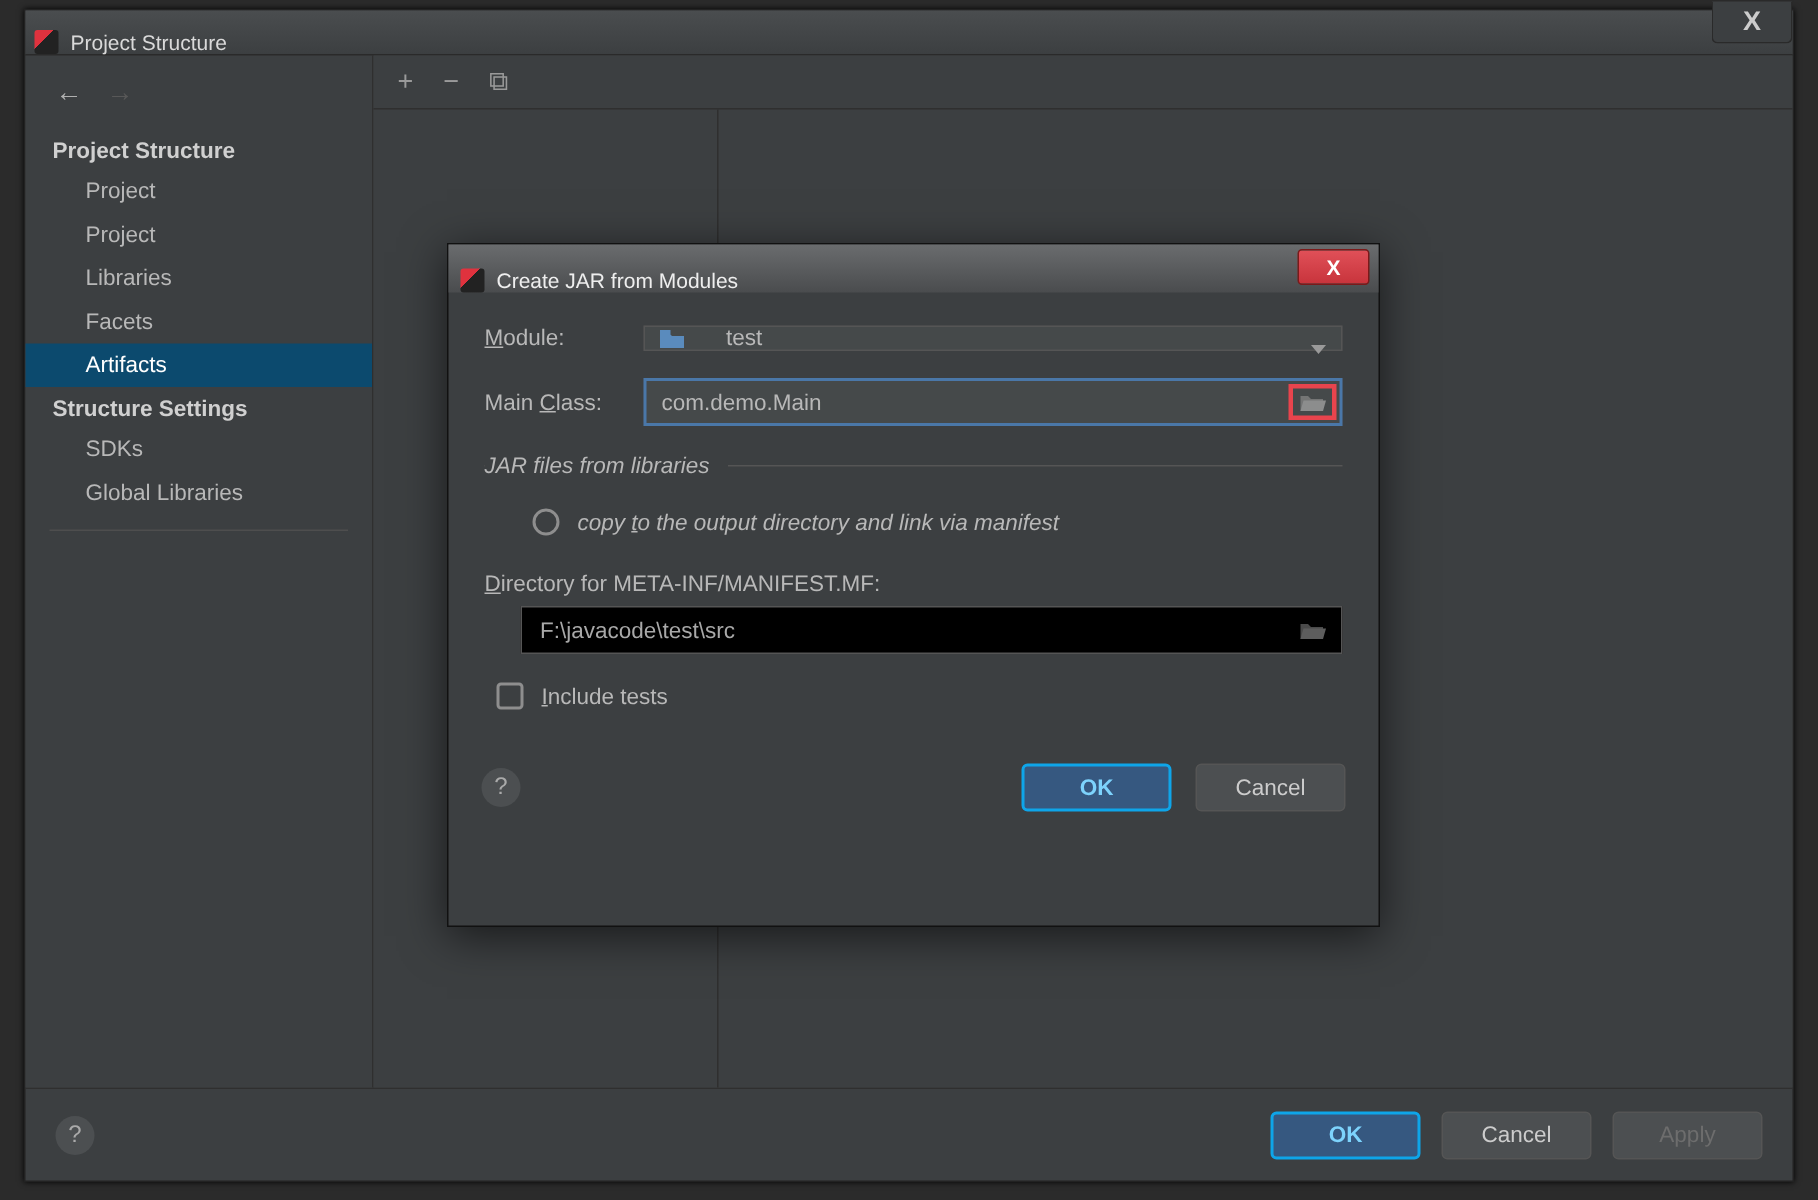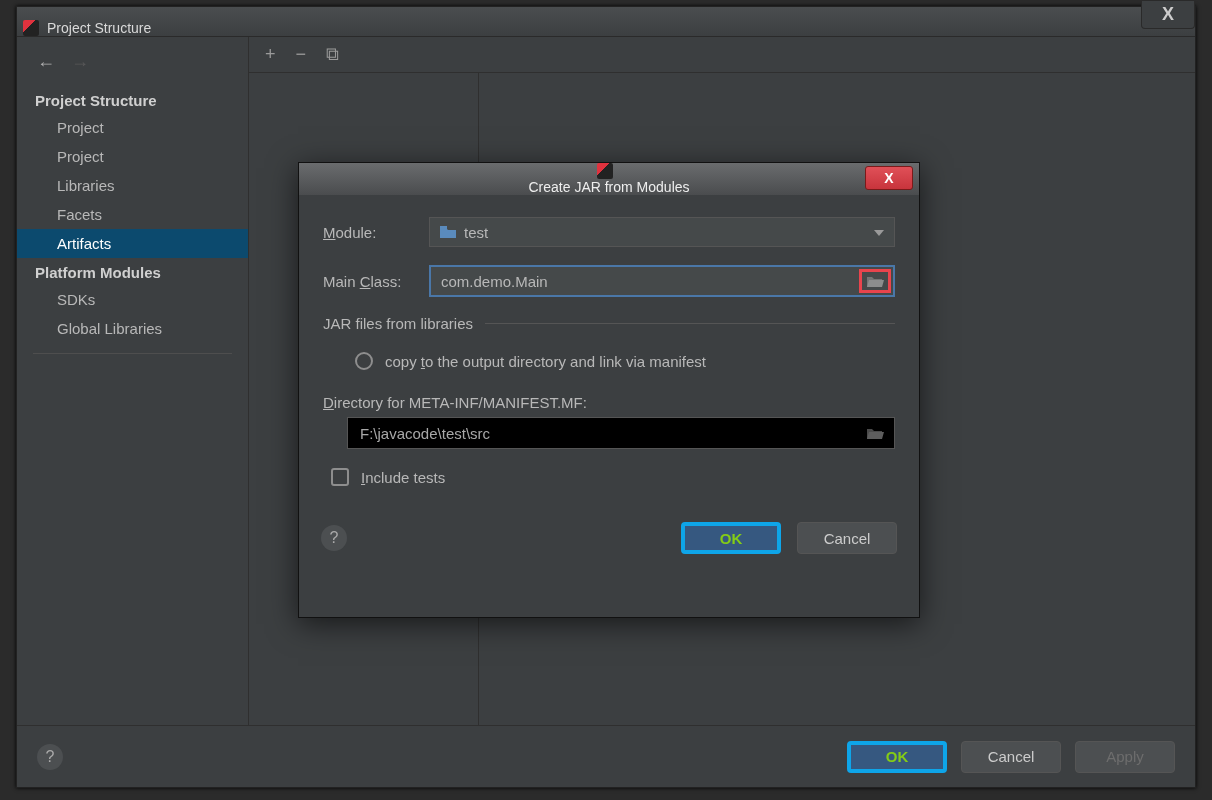--- a/index.html
+++ b/index.html
@@ -25,43 +25,43 @@
   .toolbar { height: 36px; border-bottom: 1px solid #2f2f2f; display: flex; align-items: center; gap: 20px; padding-left: 16px; }
   .toolbar span { color: #9a9a9a; font-size: 18px; }
   .canvas { display: flex; height: calc(100% - 36px); }
   .canvas-left { width: 230px; border-right: 1px solid #2f2f2f; }
   .canvas-right { flex: 1; }
 
   .footer { height: 62px; border-top: 1px solid #2f2f2f; display: flex; align-items: center; padding: 0 20px; gap: 14px; }
   .footer .help { width: 26px; height: 26px; border-radius: 13px; background: #4c4f51; color: #aaa; display: flex; align-items: center; justify-content: center; font-size: 16px; cursor: pointer; }
   .footer-spacer { flex: 1; }
   .btn { height: 32px; padding: 0 24px; border-radius: 4px; font-size: 15px; cursor: pointer; display: flex; align-items: center; justify-content: center; border: 1px solid #555; background: #4c4f51; color: #ccc; min-width: 100px; }
-  .btn.primary { background: #365880; border: 4px solid #0ea5e9; color: #84cc16; font-weight: 600; }
+  .btn.primary { background: #365880; border: 2px solid #0ea5e9; color: #7dd3fc; font-weight: 600; }
   .btn.disabled { color: #6d6d6d; }
 
   
   .dialog { position: absolute; left: 298px; top: 162px; width: 622px; height: 456px; background: #3c3f41; border: 1px solid #111; box-shadow: 0 6px 28px rgba(0,0,0,0.6); }
-  .dlg-titlebar { height: 32px; background: linear-gradient(#6a6c6e,#4a4c4e); display: flex; align-items: center; padding: 0 8px; position: relative; flex-direction: column; }
+  .dlg-titlebar { height: 32px; background: linear-gradient(#6a6c6e,#4a4c4e); display: flex; align-items: flex-end; padding: 0 8px; position: relative; }
   .dlg-titlebar .app-icon { width: 16px; height: 16px; margin-right: 8px; background: linear-gradient(135deg,#e0323e 40%,#222 40%); border-radius: 2px; }
   .dlg-titlebar .title { color: #eee; font-size: 14px; }
   .dlg-close { position: absolute; right: 6px; top: 3px; width: 48px; height: 24px; background: linear-gradient(#e05058,#c8343c); border: 1px solid #7a1a1a; border-radius: 3px; color: #fff; display: flex; align-items: center; justify-content: center; font-size: 14px; font-weight: bold; cursor: pointer; }
 
   .dlg-body { padding: 22px 24px 14px 24px; color: #b8b8b8; font-size: 15px; }
   .form-row { display: flex; align-items: center; margin-bottom: 18px; }
   .form-row .label { width: 106px; color: #b8b8b8; }
   .form-row .label u { text-decoration: underline; }
-  .select-box { flex: 1; height: 30px; background: #45494a; border: 1px solid #555; display: flex; align-items: center; padding: 0 10px; position: relative; color: #b8b8b8; }
+  .select-box { flex: 1; height: 17px; background: #45494a; border: 1px solid #555; display: flex; align-items: center; padding: 0 10px; position: relative; color: #b8b8b8; gap: 20px; }
   .select-box .folder-icon { width: 16px; height: 12px; margin-right: 8px; }
   .select-box .caret { position: absolute; right: 10px; top: 12px; width: 0; height: 0; border-left: 5px solid transparent; border-right: 5px solid transparent; border-top: 6px solid #9a9a9a; }
 
   .text-field { flex: 1; height: 32px; background: #45494a; border: 2px solid #4a77a8; display: flex; align-items: center; padding: 0 10px; position: relative; color: #b8b8b8; }
   .text-field .browse-btn { position: absolute; right: 2px; top: 2px; width: 32px; height: 24px; border: 3px solid #e8444d; display: flex; align-items: center; justify-content: center; cursor: pointer; }
   .text-field .browse-btn svg { opacity: 0.7; }
 
-  fieldset.group { border: none; border-top: 1px solid #555; padding: 14px 0 4px 0; margin: 6px 0 14px 0; }
+  fieldset.group { border: none; border-top: 1px solid #555; padding: 14px 0 4px 0; margin: 6px 0 14px 0; font-style: italic; }
   fieldset.group legend { color: #b8b8b8; padding-right: 12px; font-size: 15px; }
   .radio-row { display: flex; align-items: center; padding: 6px 0 6px 32px; cursor: pointer; }
   .radio { width: 18px; height: 18px; border: 2px solid #8e8e8e; border-radius: 50%; margin-right: 12px; display: flex; align-items: center; justify-content: center; }
   .radio.checked::after { content: ""; width: 8px; height: 8px; background: #bcbcbc; border-radius: 50%; }
 
   .dir-label { color: #b8b8b8; margin-bottom: 6px; }
   .dir-field { height: 32px; background: #000000; border: 1px solid #555; display: flex; align-items: center; padding: 0 12px; margin: 6px 0 16px 24px; position: relative; color: #a8a8a8; }
   .dir-field .browse-icon { position: absolute; right: 10px; top: 8px; opacity: 0.55; cursor: pointer; }
 
   .check-row { display: flex; align-items: center; padding: 2px 0 14px 8px; cursor: pointer; margin-top: 17px; }
@@ -85,21 +85,21 @@
       <div class="nav-arrows">
         <span>←</span>
         <span class="fwd">→</span>
       </div>
       <div class="section-heading">Project Structure</div>
       <div class="side-item">Project</div>
       <div class="side-item">Project</div>
       <div class="side-item">Libraries</div>
       <div class="side-item">Facets</div>
       <div class="side-item selected">Artifacts</div>
-      <div class="section-heading">Platform Modules</div>
+      <div class="section-heading">Structure Settings</div>
       <div class="side-item">SDKs</div>
       <div class="side-item">Global Libraries</div>
       <div class="divider"></div>
     </div>
 
     <div class="content">
       <div class="toolbar">
         <span>+</span>
         <span>−</span>
         <span>⧉</span>

